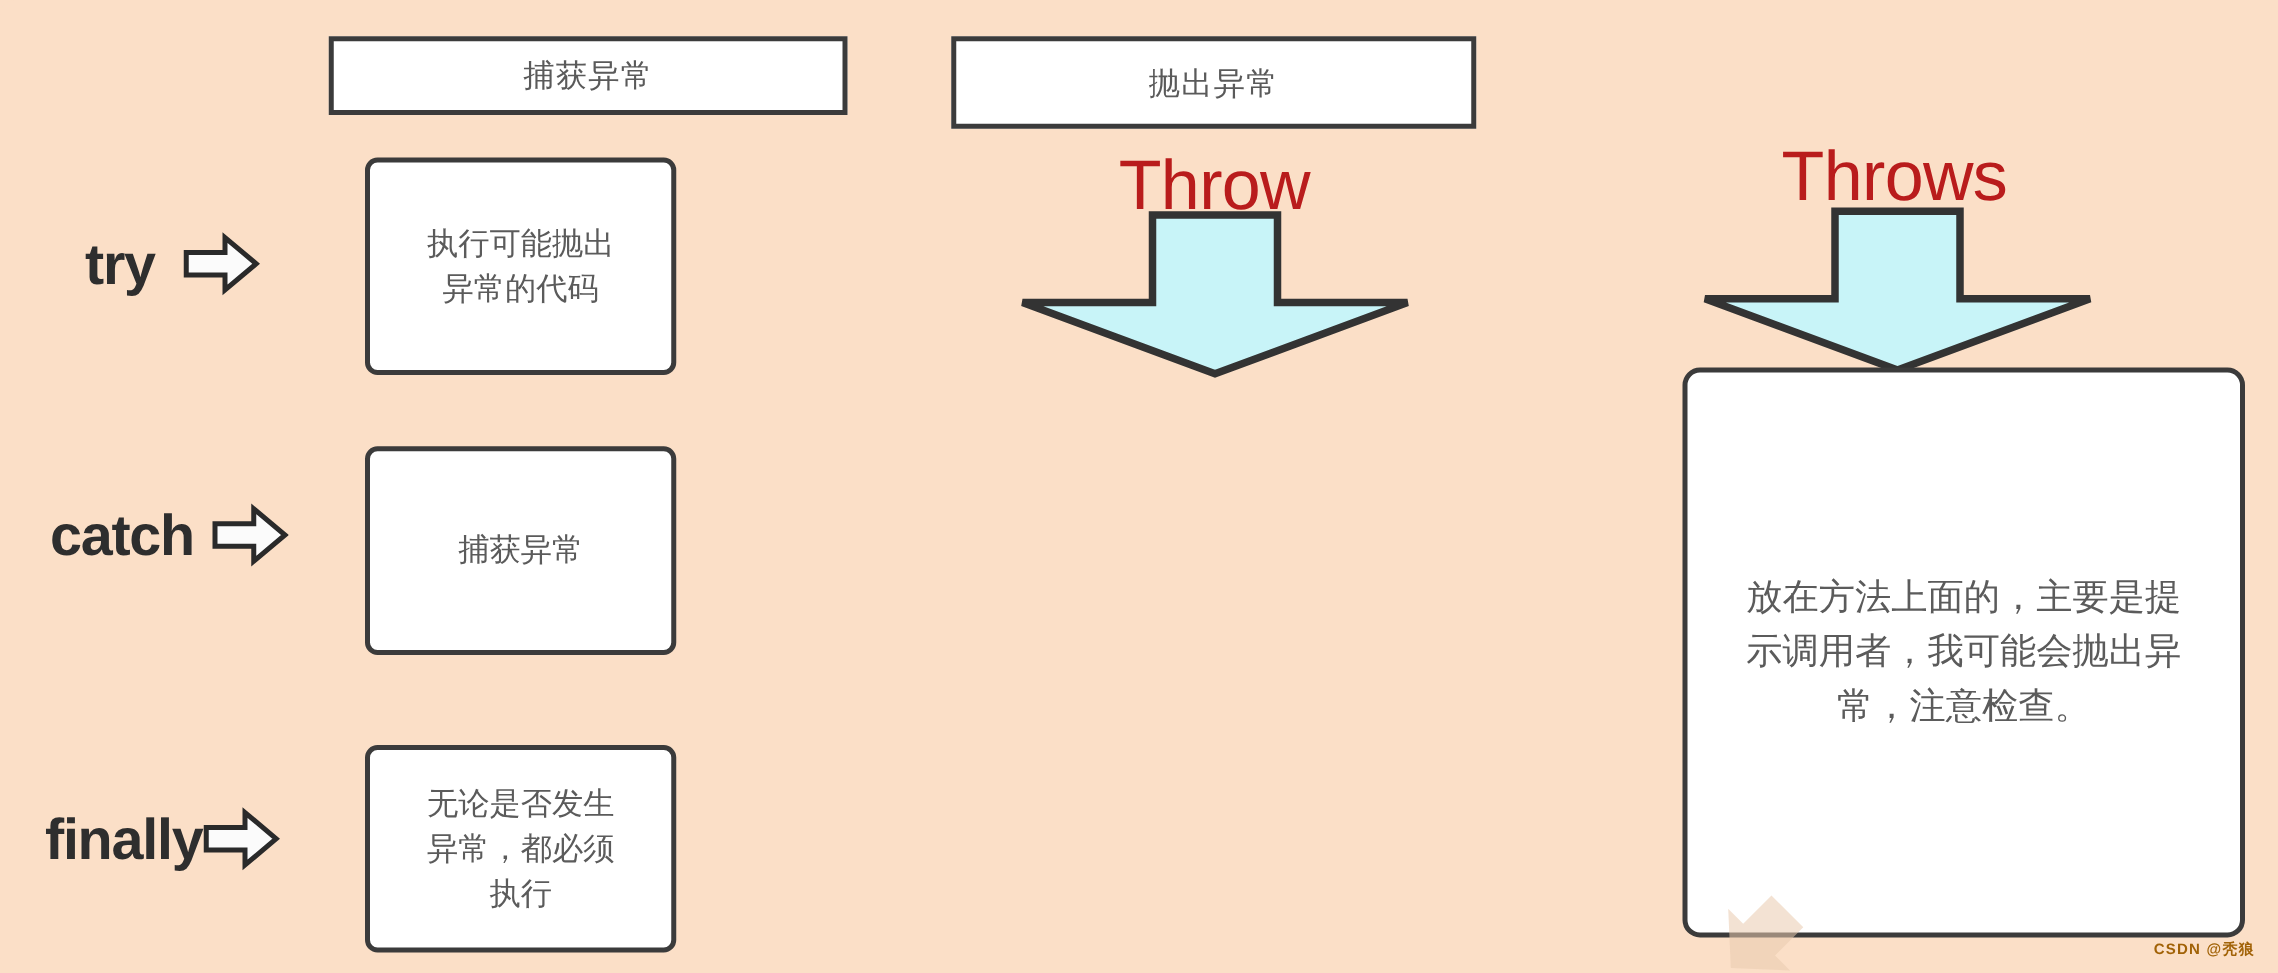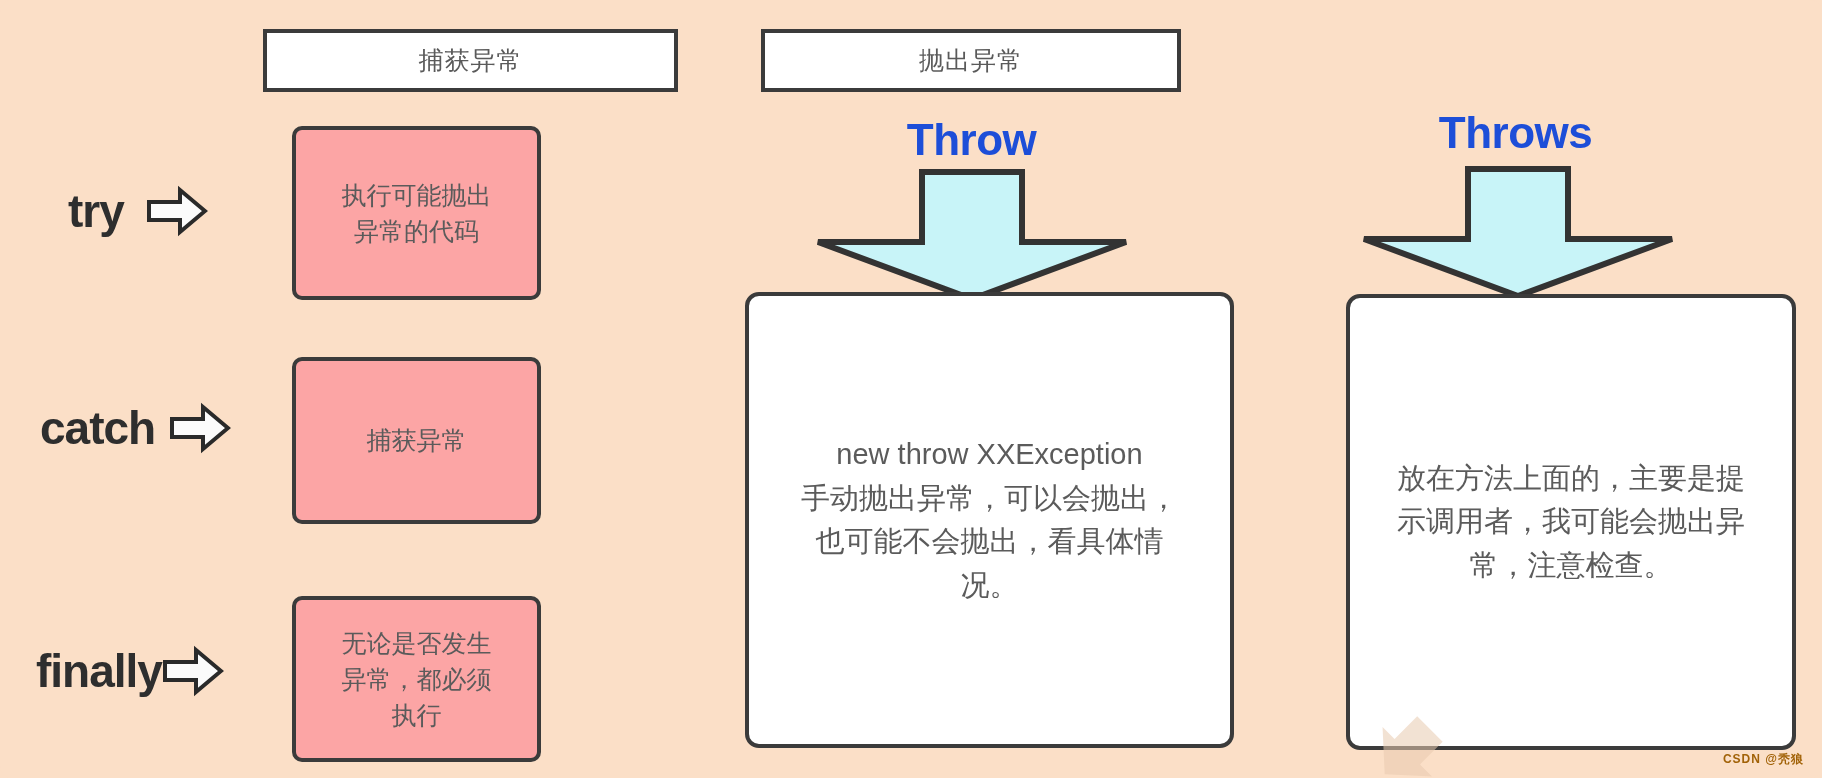--- a/index.html
+++ b/index.html
@@ -50,41 +50,41 @@
   
   .arrow-right {
     width: 62px;
     height: 52px;
     flex: 0 0 auto;
   }
 
   
   .step-box {
     position: absolute;
-    background: #fca5a5;
+    background: #ffffff;
     border: 4px solid #3b3b3b;
     border-radius: 10px;
     box-sizing: border-box;
     display: flex;
     align-items: center;
     justify-content: center;
     text-align: center;
     color: #5b5b5b;
     font-size: 25px;
     line-height: 1.45;
     padding: 23px 14px;
   }
 
   
   .col-title {
     position: absolute;
     text-align: center;
-    color: #1d4ed8;
-    font-weight: bold;
-    font-size: 44px;
+    color: #b91c1c;
+    font-weight: normal;
+    font-size: 56px;
     letter-spacing: -0.5px;
   }
 
   
   .arrow-down {
     position: absolute;
   }
 
   
   .panel {
@@ -126,21 +126,21 @@
 </style>
 </head>
 <body>
 
 <div id="canvas">
 
   <div class="header-box" style="left:263px; top:29px; width:415px; height:63px;">
     <span>捕获异常</span>
   </div>
 
-  <div class="header-box" style="left:761px; top:29px; width:420px; height:63px;">
+  <div class="header-box" style="left:761px; top:29px; width:420px; height:74px;">
     <span>抛出异常</span>
   </div>
 
 
   <div class="step-label" style="left:68px; top:180px; width:195px; height:62px;">
     <span class="step-text">try</span>
     <svg class="arrow-right" viewBox="0 0 62 52" style="margin-left:22px;">
       <path d="M3 17 L34 17 L34 5 L59 26 L34 47 L34 35 L3 35 Z" fill="#fbfbfb" stroke="#2a2a2a" stroke-width="4" stroke-linejoin="miter"></path>
     </svg>
   </div>
@@ -172,23 +172,20 @@
   </div>
 
   <div class="col-title" style="left:789px; top:115px; width:365px;">
     <span>Throw</span>
   </div>
 
   <svg class="arrow-down" style="left:812px; top:168px; width:320px; height:135px;" viewBox="0 0 320 135">
     <path d="M110 4 L210 4 L210 74 L314 74 L160 131 L6 74 L110 74 Z" fill="#c8f4f8" stroke="#333333" stroke-width="6" stroke-linejoin="miter"></path>
   </svg>
 
-  <div class="panel" style="left:745px; top:292px; width:489px; height:456px;">
-    <span class="panel-text" id="throw-body">new throw XXException<br>手动抛出异常，可以会抛出，<br>也可能不会抛出，看具体情<br>况。</span>
-  </div>
 
   <div class="col-title" style="left:1318px; top:108px; width:395px;">
     <span>Throws</span>
   </div>
 
   <svg class="arrow-down" style="left:1358px; top:165px; width:320px; height:135px;" viewBox="0 0 320 135">
     <path d="M110 4 L210 4 L210 74 L314 74 L160 131 L6 74 L110 74 Z" fill="#c8f4f8" stroke="#333333" stroke-width="6" stroke-linejoin="miter"></path>
   </svg>
 
   <div class="panel" style="left:1314px; top:294px; width:450px; height:456px;margin-left:32px;">

